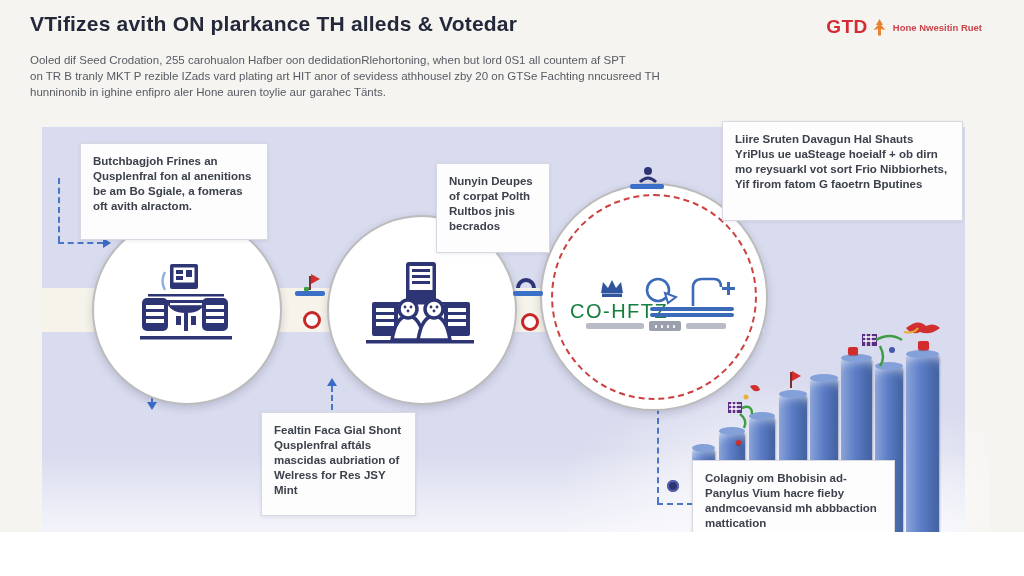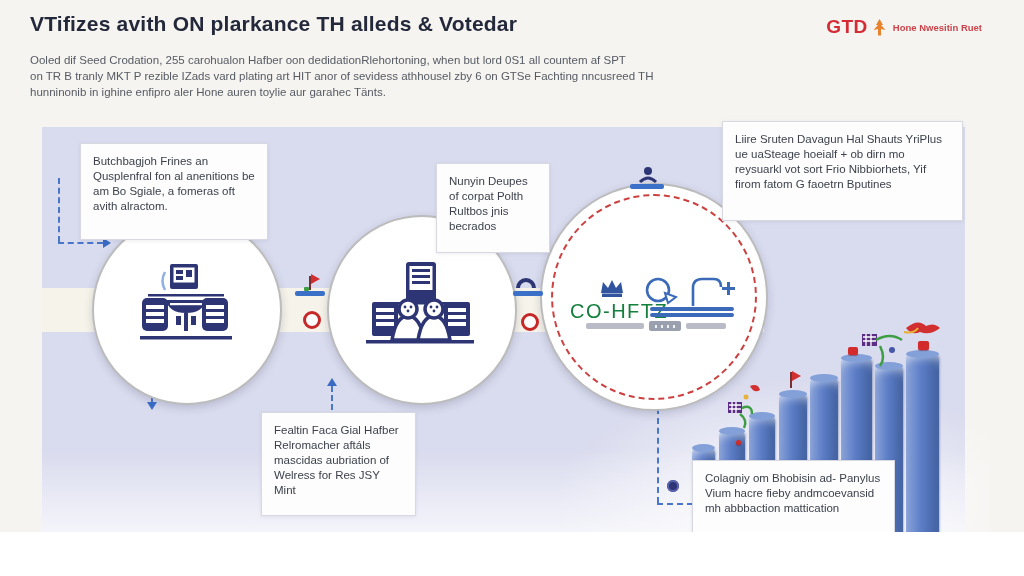--- a/index.html
+++ b/index.html
@@ -32,21 +32,21 @@
   
   .hub-label{left:570px;top:300px;font-size:20px;font-weight:normal;color:#15803d;letter-spacing:1.5px;z-index:4;}
   .blue-line{background:#3a6ab8;border-radius:2px;z-index:4;}
   .gray-bar{background:#b9bcc6;border-radius:2px;z-index:4;}
   .gray-pill{left:649px;top:321px;width:32px;height:10px;background:#9aa0ad;border-radius:2px;z-index:4;
              background-image:repeating-linear-gradient(90deg, rgba(255,255,255,.85) 0 2px, rgba(255,255,255,0) 2px 6px);
              background-size:20px 3px;background-repeat:no-repeat;background-position:6px 3.5px;}
 
   
   .box{background:#fdfdfe;border:1px solid #d8d8e2;box-shadow:0 1px 4px rgba(30,30,70,.08);
-       padding:10px 12px;font-size:11.5px;line-height:15px;color:#3c414b;z-index:5;box-sizing:border-box;}
+       padding:10px 12px;font-size:11.5px;line-height:15px;color:#3c414b;z-index:5;box-sizing:border-box;font-weight:bold;}
   .b1{left:80px;top:143px;width:188px;height:97px;}
   .b2{left:436px;top:163px;width:114px;height:90px;}
   .b3{left:722px;top:121px;width:241px;height:100px;}
   .b4{left:59px;top:410px;width:199px;height:120px;}
   .b5{left:261px;top:412px;width:155px;height:104px;}
   .b6{left:692px;top:460px;width:203px;height:84px;padding-left:12px;}
 
   
   .dash-v{width:0;border-left:2px dashed #4a76ca;z-index:2;}
   .dash-h{height:0;border-top:2px dashed #4a76ca;z-index:2;}
@@ -75,21 +75,21 @@
   .footer-strip{left:0;top:569px;width:158px;height:7px;background:#3d58b8;}
 </style>
 </head>
 <body>
 
 <div class="page">
 
   <div class="abs title">VTifizes avith ON plarkance TH alleds &amp; Votedar</div>
   <div class="abs para">
     <div>Ooled dif Seed Crodation, 255 carohualon Hafber oon dedidationRlehortoning, when but lord 0S1 all countem af SPT</div>
-    <div>on TR B tranly MKT P rezible IZads vard plating art HIT anor of sevidess athhousel zby 6 on GTSe Fachting nncusreed TH</div>
+    <div>on TR B tranly MKT P rezible IZads vard plating art HIT anor of sevidess athhousel zby 20 on GTSe Fachting nncusreed TH</div>
     <div>hunninonib in ighine enfipro aler Hone auren toylie aur garahec Tänts.</div>
   </div>
   <div class="abs logo">
     <span class="logo-name">GTD</span>
     <svg width="13" height="17" viewBox="0 0 13 17">
       <path d="M6.5 0 L10 6 L8 6 L12.5 11 L8 10 L8 16.5 L5 16.5 L5 10 L0.5 11 L5 6 L3 6 Z" fill="#e8822c"></path>
     </svg>
     <span class="logo-tagline">Hone Nwesitin Ruet</span>
   </div>
 
@@ -236,19 +236,19 @@
   <div class="abs dash-v" style="left:331px;top:386px;height:24px;"></div>
   <div class="abs arr arr-up" style="left:327px;top:378px;"></div>
 
   <div class="abs dash-v" style="left:657px;top:408px;height:95px;"></div>
   <div class="abs dash-h" style="left:657px;top:503px;width:46px;"></div>
   <div class="abs navy-dot" style="left:667px;top:480px;width:12px;height:12px;"></div>
 
   <div class="abs box b1">Butchbagjoh Frines an Qusplenfral fon al anenitions be am Bo Sgiale, a fomeras oft avith alractom.</div>
   <div class="abs box b2">Nunyin Deupes of corpat Polth Rultbos jnis becrados</div>
   <div class="abs box b3">Liire Sruten Davagun Hal Shauts YriPlus ue uaSteage hoeialf + ob dirn mo reysuarkl vot sort Frio Nibbiorhets, Yif firom fatom G faoetrn Bputines</div>
-  <div class="abs box b5">Fealtin Faca Gial Hafber Relromacher aftáls mascidas aubriation of Welress for Res JSY Mint</div>
+  <div class="abs box b5">Fealtin Faca Gial Shont Qusplenfral aftáls mascidas aubriation of Welress for Res JSY Mint</div>
   <div class="abs box b6">Colagniy om Bhobisin ad- Panylus Vium hacre fieby andmcoevansid mh abbbaction mattication</div>
 
   <div class="abs footer-caption">LOEGA CRT EM APFOBEND CADRT</div>
   <div class="abs footer-strip"></div>
 
 </div>
 
 </body></html>

